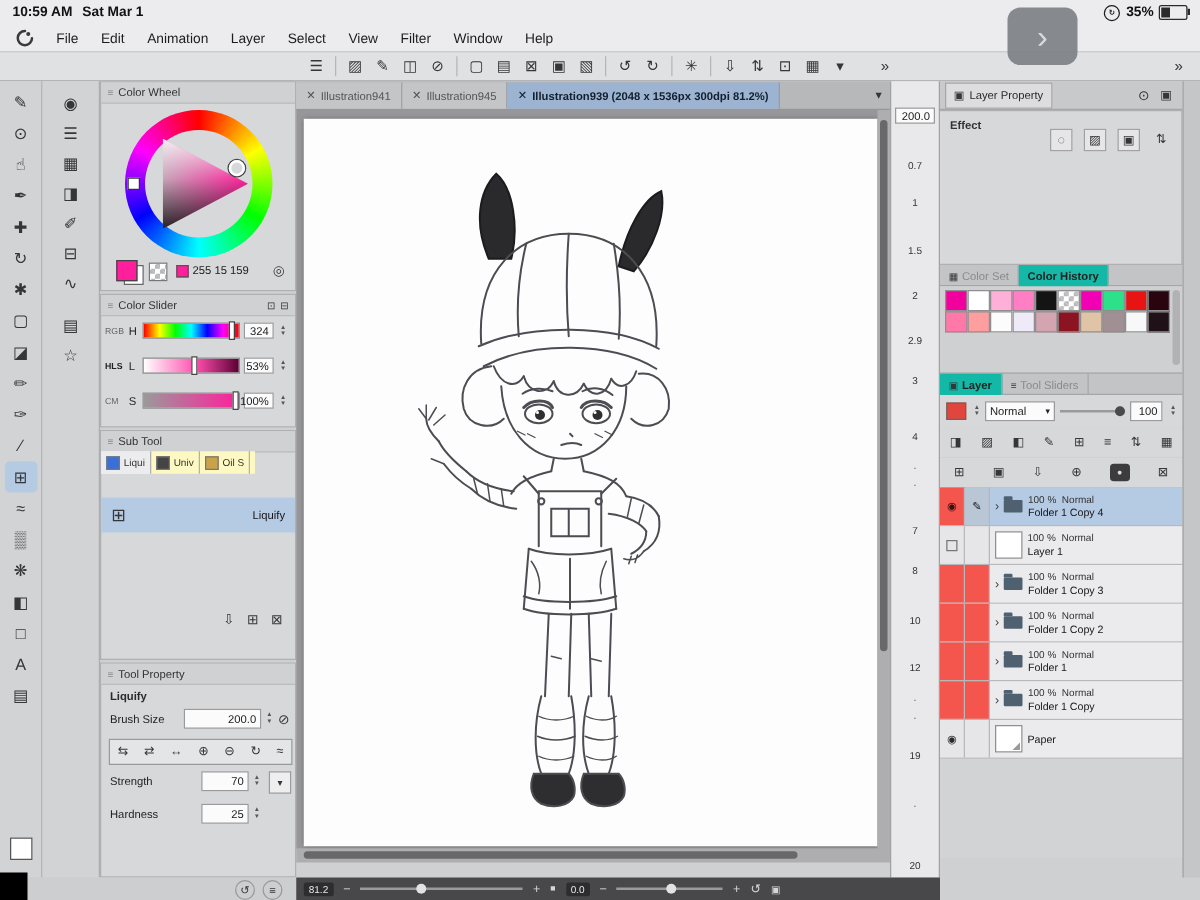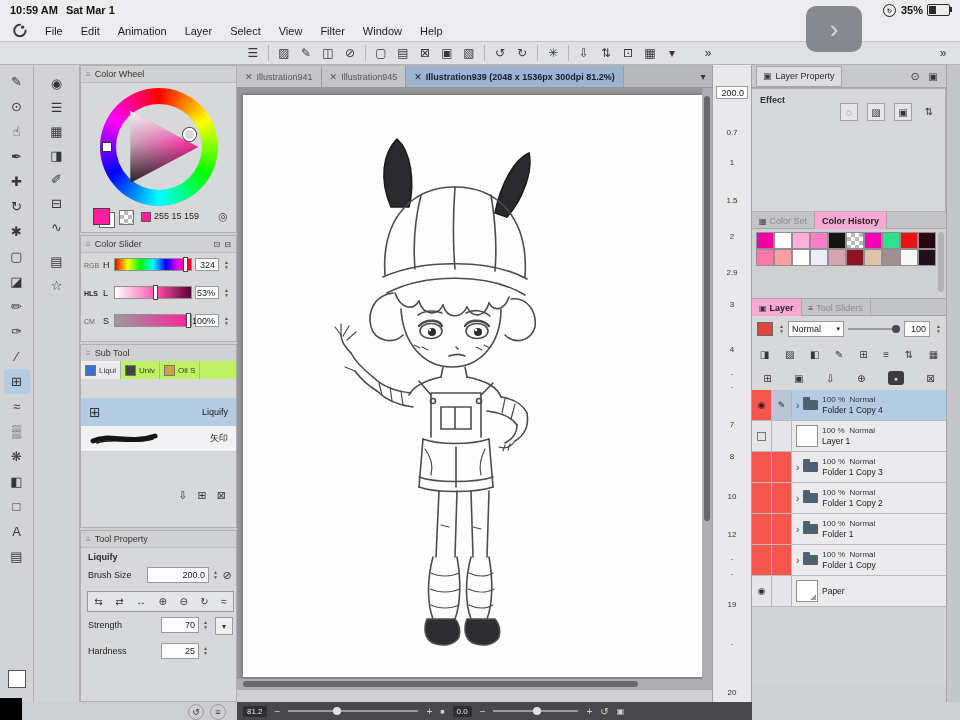--- a/index.html
+++ b/index.html
@@ -50,21 +50,21 @@
   .hscroll{left:237px;top:679px;width:475px;height:11px;background:#aeaeb1}
   .hthumb{position:absolute;top:2px;height:6px;border-radius:3px;background:#68686b}
   
   .ruler{left:712px;top:65px;width:40px;height:637px;background:#e9e9eb;border-left:1px solid #a2a2a4;border-right:1px solid #a2a2a4;box-sizing:border-box}
   .tick{position:absolute;width:100%;text-align:center;font-size:8px;color:#333}
   
   .rhead{left:752px;top:65px;width:194px;height:23px;background:#c8c9cb;border-bottom:1px solid #a6a6a8;display:flex;align-items:center;box-sizing:border-box}
   .rtab{height:19px;background:#dddde0;border:1px solid #a6a6a8;display:flex;align-items:center;gap:4px;padding:0 6px;font-size:9px;color:#2a2a2e;margin-left:4px}
   .swatch{width:18px;height:17px;border:1px solid #8f8f91;box-sizing:border-box;flex:0 0 auto}
   .ltab{height:18px;display:flex;align-items:center;gap:3px;padding:0 7px;font-size:9px;color:#8a8a8e;border-right:1px solid #a8a8aa;box-sizing:border-box}
-  .ltab.on{background:#f9a8d4;color:#222;font-weight:bold}
+  .ltab.on{background:#14b8a6;color:#222;font-weight:bold}
   .lrow{position:absolute;left:752px;width:194px;height:31px;display:grid;grid-template-columns:20px 20px 1fr;border-bottom:1px solid #b8b8ba;box-sizing:border-box}
   .cell{border-right:1px solid #b8b8ba;display:flex;align-items:center;justify-content:center;font-size:9px;box-sizing:border-box;background:#e6e6e8}
   .cell.red{background:#f4564d}
   .lcontent{background:#ebebed;display:flex;align-items:center;gap:4px;padding:0 4px;box-sizing:border-box}
   .lcontent.sel{background:#b5cbe4}
   .folder{width:15px;height:10px;background:#4f6070;position:relative;border-radius:1px;flex:0 0 auto}
   .folder::before{content:"";position:absolute;top:-3px;left:0;width:7px;height:3px;background:#4f6070;border-radius:1px 1px 0 0}
   .lmeta{font-size:8px;color:#333;line-height:10px}
   .lname{font-size:8.5px;color:#17171a;line-height:10px}
   .checker,.checkerbg{background-image:linear-gradient(45deg,#b9b9b9 25%,transparent 25%,transparent 75%,#b9b9b9 75%),linear-gradient(45deg,#b9b9b9 25%,#fff 25%,#fff 75%,#b9b9b9 75%);background-size:8px 8px;background-position:0 0,4px 4px;background-color:#fff}
@@ -249,44 +249,37 @@
           <span>▼</span>
         </span>
     </div>
   </div>
 
   <div class="panel" style="left:80px;top:344px;width:157px;height:184px">
     <div class="phead">
       <span class="grip">≡</span>
       <span>Sub Tool</span>
     </div>
-    <div style="position:absolute;left:0;top:16px;width:155px;height:18px;display:flex;background:#bef264">
+    <div style="position:absolute;left:0;top:16px;width:123px;height:18px;display:flex;background:#fef9c3">
       <span class="stab on">
           <span class="chip" style="background:#3a6fd8"></span>
           <span>Liqui</span>
         </span>
       <span class="stab">
           <span class="chip" style="background:#444"></span>
           <span>Univ</span>
         </span>
       <span class="stab">
           <span class="chip" style="background:#caa24a"></span>
           <span>Oil S</span>
         </span>
     </div>
     <div style="position:absolute;left:0;top:53px;width:155px;height:28px;background:#b5cbe4;display:flex;align-items:center;padding:0 8px;box-sizing:border-box">
       <span class="ic" style="font-size:14px">⊞</span>
       <span style="margin-left:auto;font-size:9px;color:#15151a">Liquify</span>
-    </div>
-    <div style="position:absolute;left:0;top:81px;width:155px;height:26px;background:#f2f2f4;border-bottom:1px solid #d0d0d2;display:flex;align-items:center;padding:0 8px;box-sizing:border-box">
-      <svg width="70" height="16" viewBox="0 0 70 16">
-        <path d="M4 10 C20 2 40 14 66 5" fill="none" stroke="#141416" stroke-width="5" stroke-linecap="round"></path>
-        <path d="M8 12 C24 6 44 14 64 8" fill="none" stroke="#141416" stroke-width="1.5" stroke-linecap="round"></path>
-      </svg>
-      <span style="margin-left:auto;font-size:9px">矢印</span>
     </div>
     <div style="position:absolute;left:0;top:140px;width:155px;height:20px;display:flex;justify-content:flex-end;gap:10px;padding:0 10px;box-sizing:border-box">
       <span class="ic" style="font-size:11px">⇩</span>
       <span class="ic" style="font-size:11px">⊞</span>
       <span class="ic" style="font-size:11px">⊠</span>
     </div>
   </div>
 
   <div class="panel" style="left:80px;top:530px;width:157px;height:172px">
     <div class="phead">

